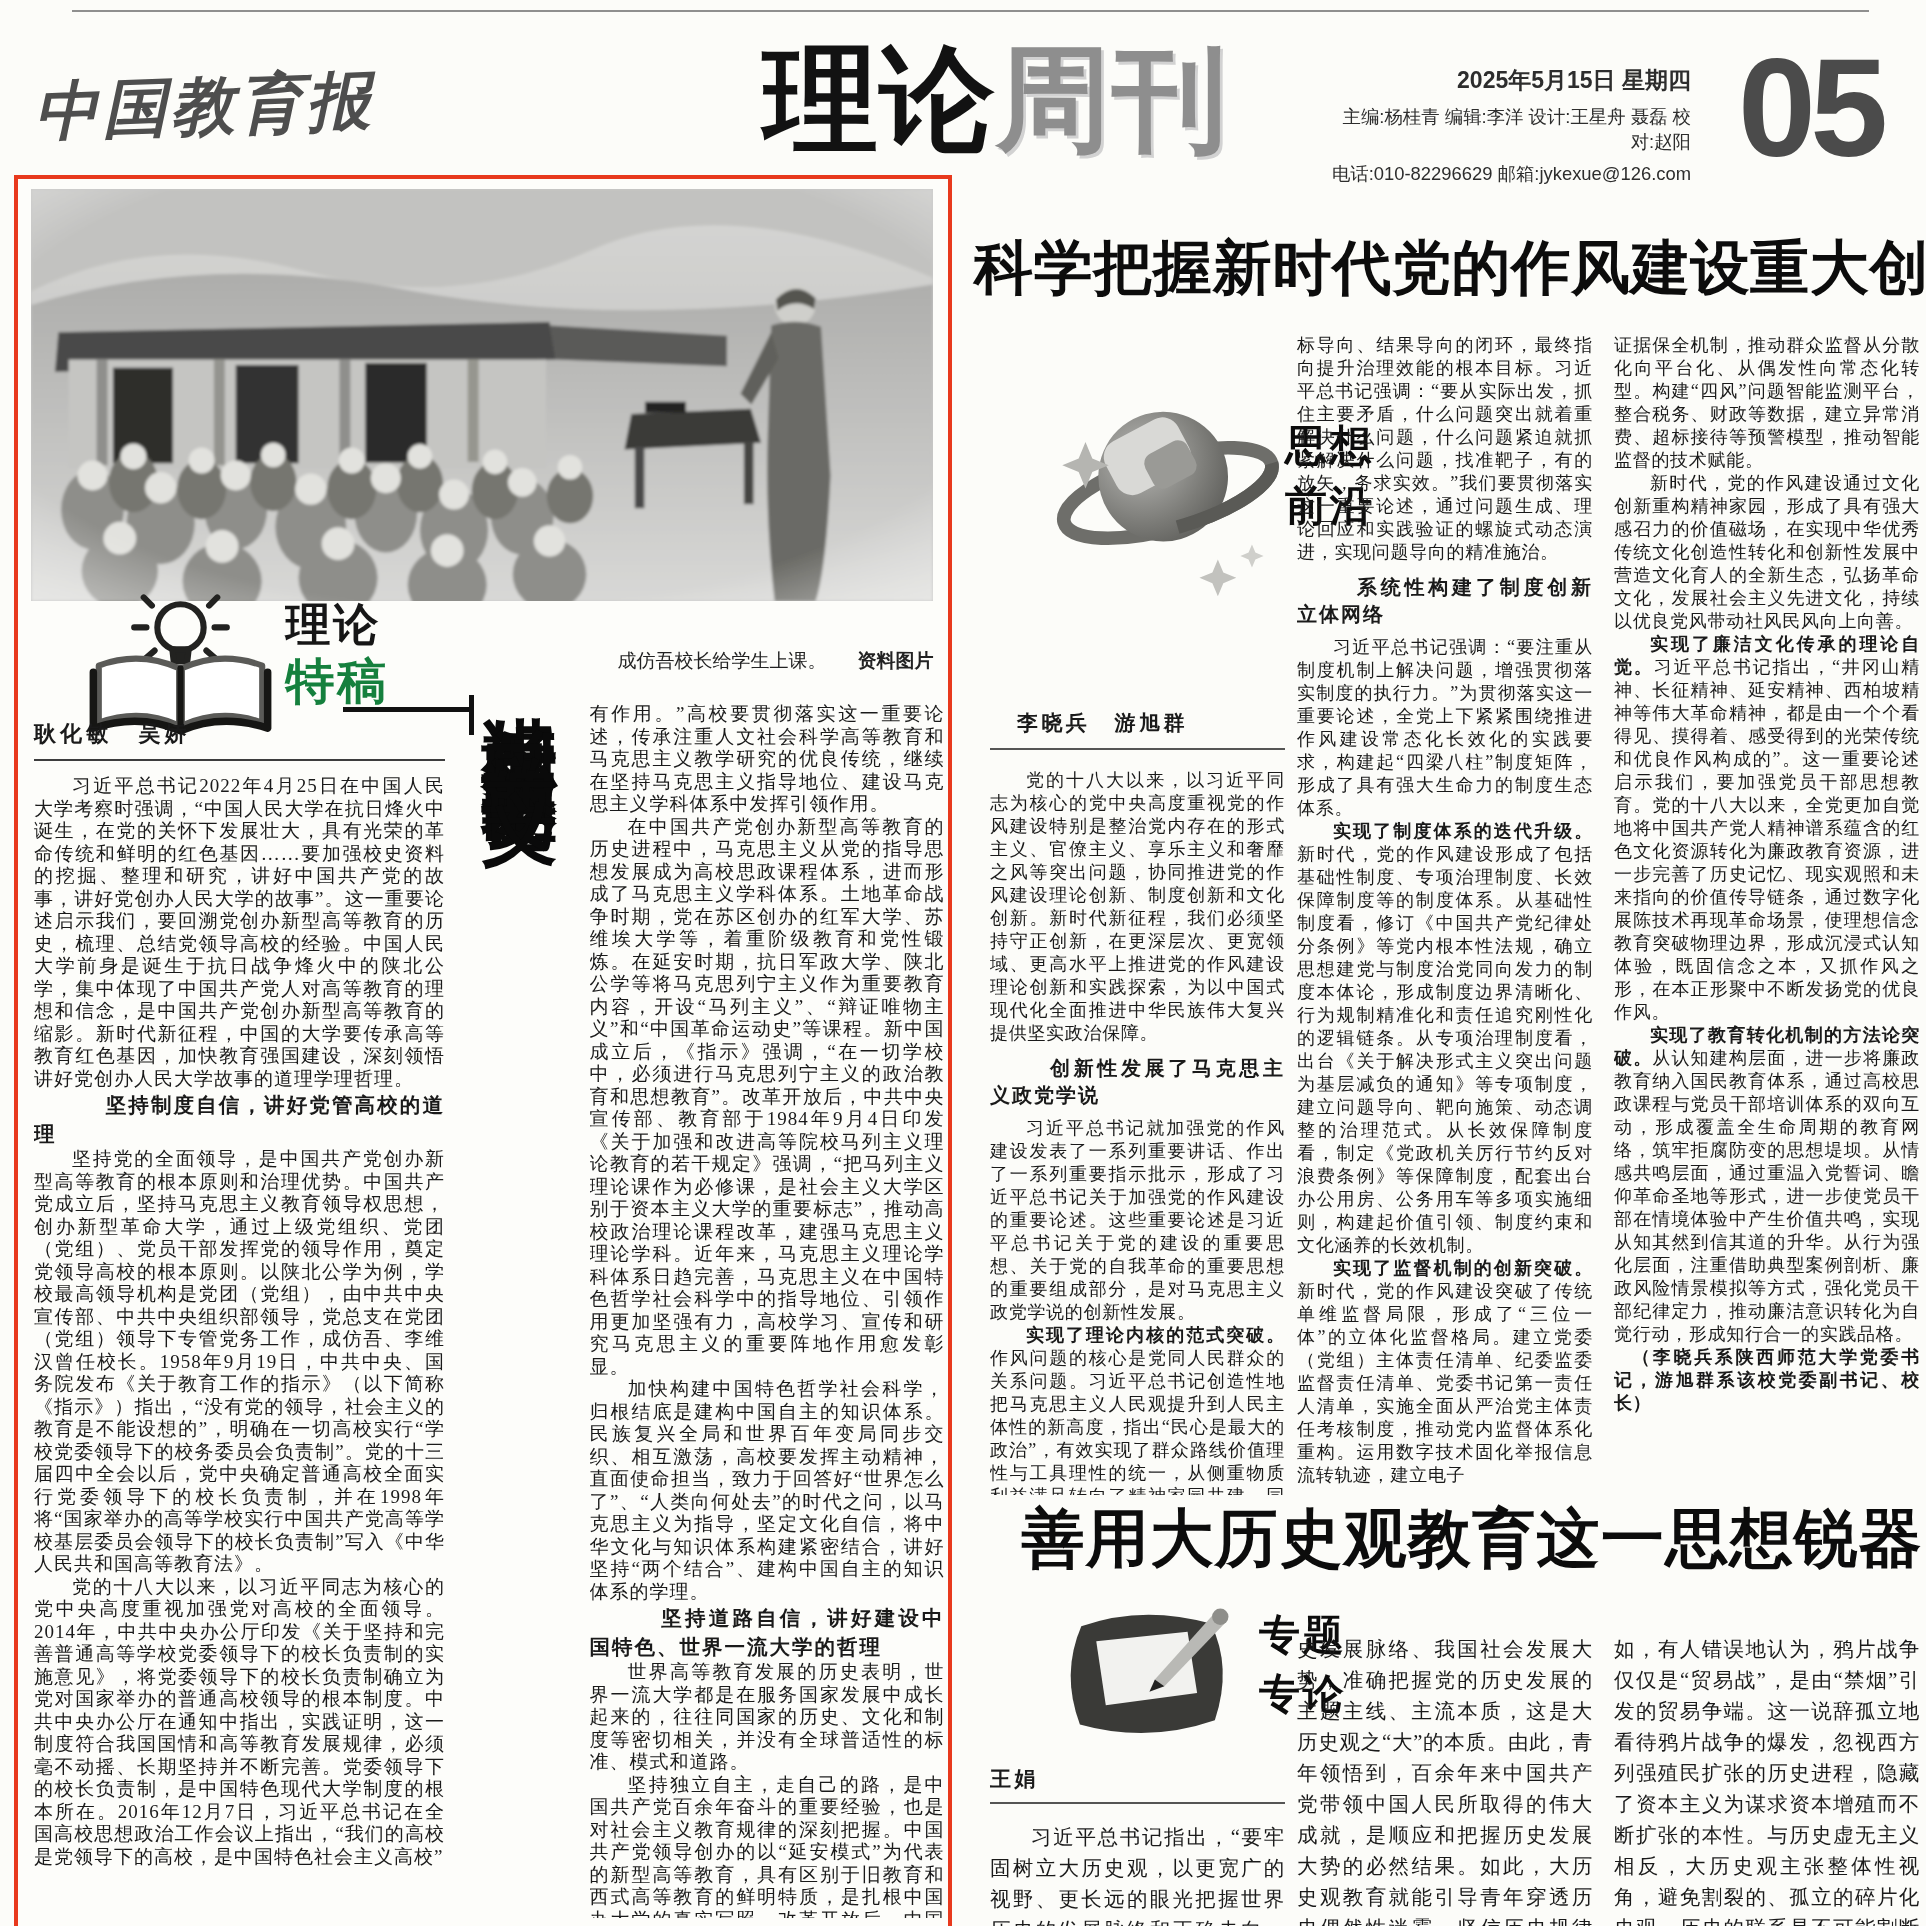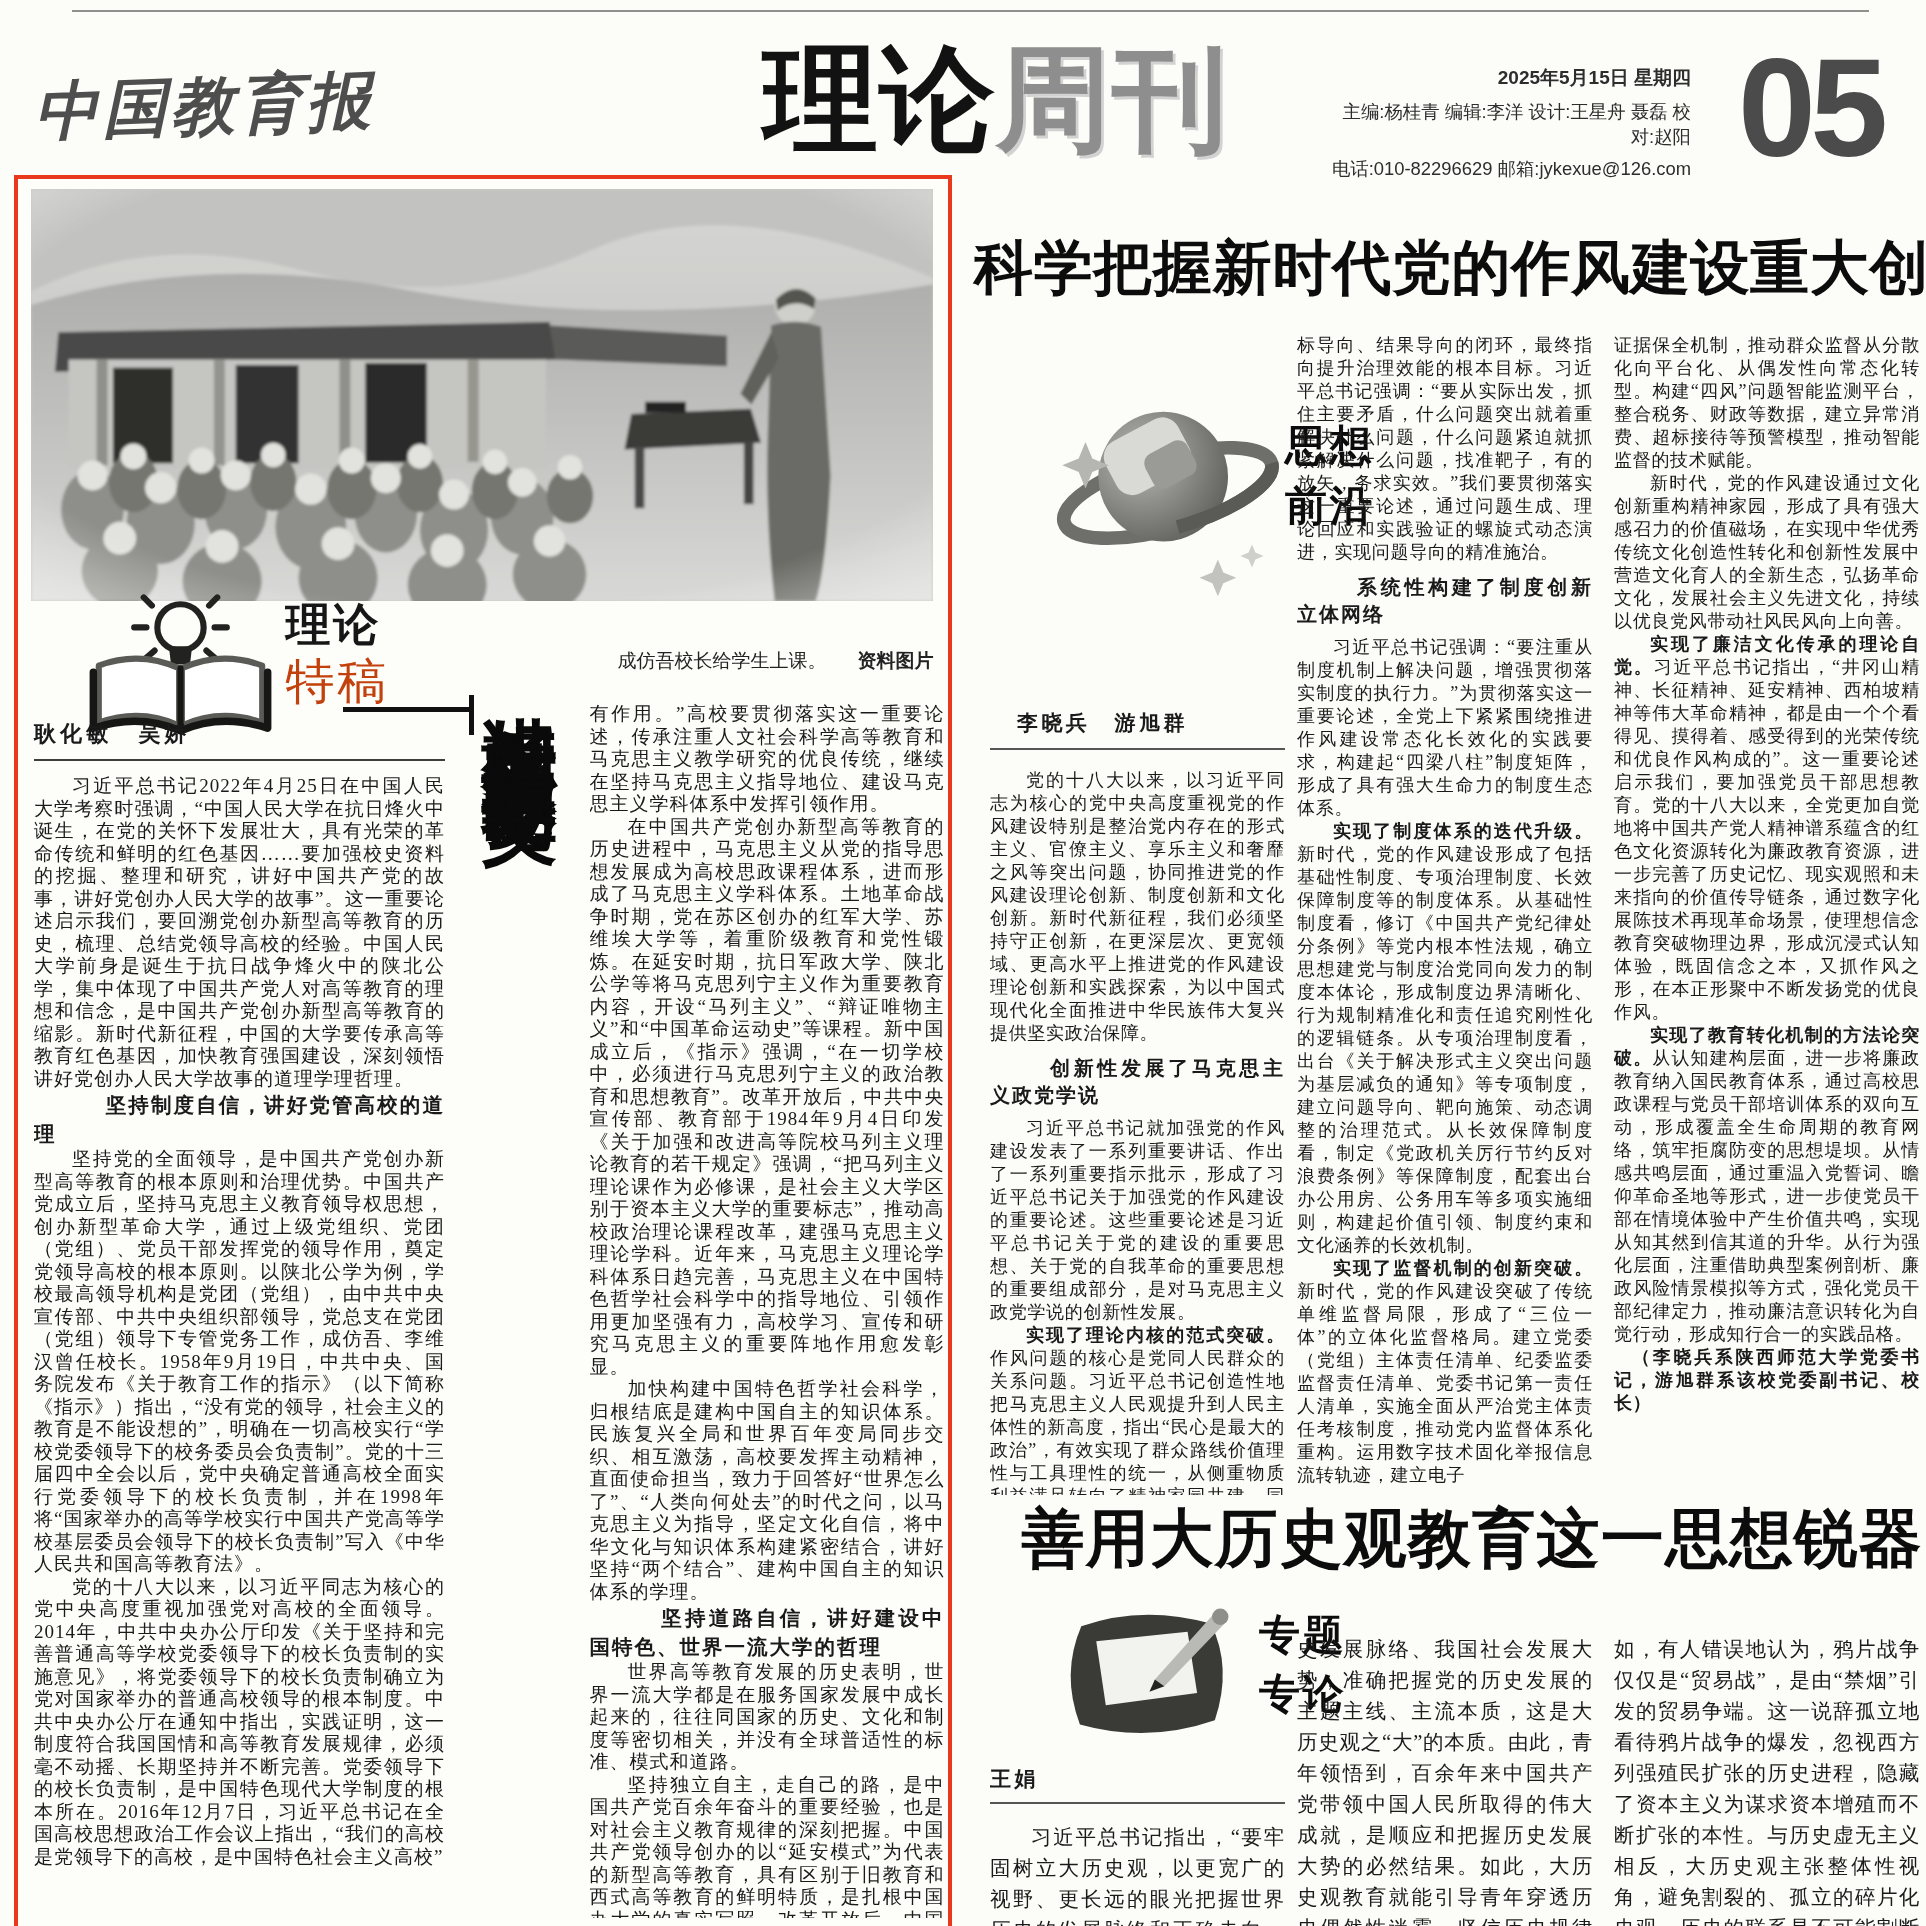--- a/index.html
+++ b/index.html
@@ -9,34 +9,34 @@
   
   .topline{left:72px;top:9.5px;width:1797px;height:2.7px;background:#8f8f8f;}
   .logo{left:34px;top:63px;font-size:64px;font-style:italic;font-weight:bold;color:#4e4e4e;
         letter-spacing:4.1px;transform:rotate(-2deg);font-family:"Liberation Serif",serif;}
   .section-title{left:763px;top:23px;font-size:115px;font-weight:900;letter-spacing:1.4px;
         font-family:"Liberation Serif",serif;white-space:nowrap;}
   .st-black{color:#121212;}
   .st-gray{color:#8e8e8e;text-shadow:2.7px 2.7px 0 #d2d2d2;}
   .mh-info{left:1330px;top:65px;width:361px;text-align:right;color:#2d2d2d;
         font-family:"Liberation Sans",sans-serif;}
-  .mh-date{font-size:19px;font-weight:bold;margin-bottom:8.2px;}
+  .mh-date{font-size:23px;font-weight:bold;margin-bottom:8.2px;}
   .mh-credits{font-size:18.4px;margin-bottom:6.8px;text-align:right;}
   .mh-contact{font-size:18.4px;}
   .page-number{left:1738px;top:27px;font-size:140px;font-weight:bold;color:#4b4b4b;
         letter-spacing:-5.5px;font-family:"Liberation Sans",sans-serif;}
   
   .feature-box{left:13.6px;top:175px;width:930px;height:1752px;border:4.1px solid #e8391d;
         background:#fdfdfa;overflow:hidden;}
   .f-photo{left:13.6px;top:9.5px;width:902px;height:412px;background:#c9c9c9;overflow:hidden;}
   .f-kicker{left:60px;top:413px;width:341px;height:143px;}
   .f-kicker-text{position:absolute;left:208px;top:4.1px;font-family:"Liberation Sans",sans-serif;
         line-height:57px;white-space:nowrap;}
   .f-kicker-l1{font-size:45px;font-weight:700;color:#161616;letter-spacing:2.7px;}
-  .f-kicker-l2{font-size:49px;font-weight:400;color:#c2410c;letter-spacing:2.7px;}
+  .f-kicker-l2{font-size:49px;font-weight:700;color:#15803d;letter-spacing:2.7px;}
   .f-kicker-rule{position:absolute;left:265px;top:115px;width:130px;height:4.8px;background:#111;}
   .f-kicker-rule:after{content:"";position:absolute;right:-1.4px;top:-12.3px;width:4.8px;height:40px;background:#111;}
   .f-caption{left:600px;top:469px;width:324px;font-size:19px;color:#222;}
   .f-caption .credit{font-weight:bold;font-family:"Liberation Sans",sans-serif;margin-left:31px;}
   .f-authors{left:16.4px;top:540px;font-size:22px;font-weight:bold;
         font-family:"Liberation Sans",sans-serif;letter-spacing:4.1px;}
   .f-rule{left:16.4px;top:580px;width:411px;height:2px;background:#3d3d3d;}
   .f-col1{left:16.4px;top:596px;width:411px;height:1140px;overflow:hidden;}
   .f-vhead{left:430px;top:477px;width:145px;height:1262px;overflow:hidden;
         writing-mode:vertical-rl;text-orientation:upright;font-size:75px;font-weight:900;

